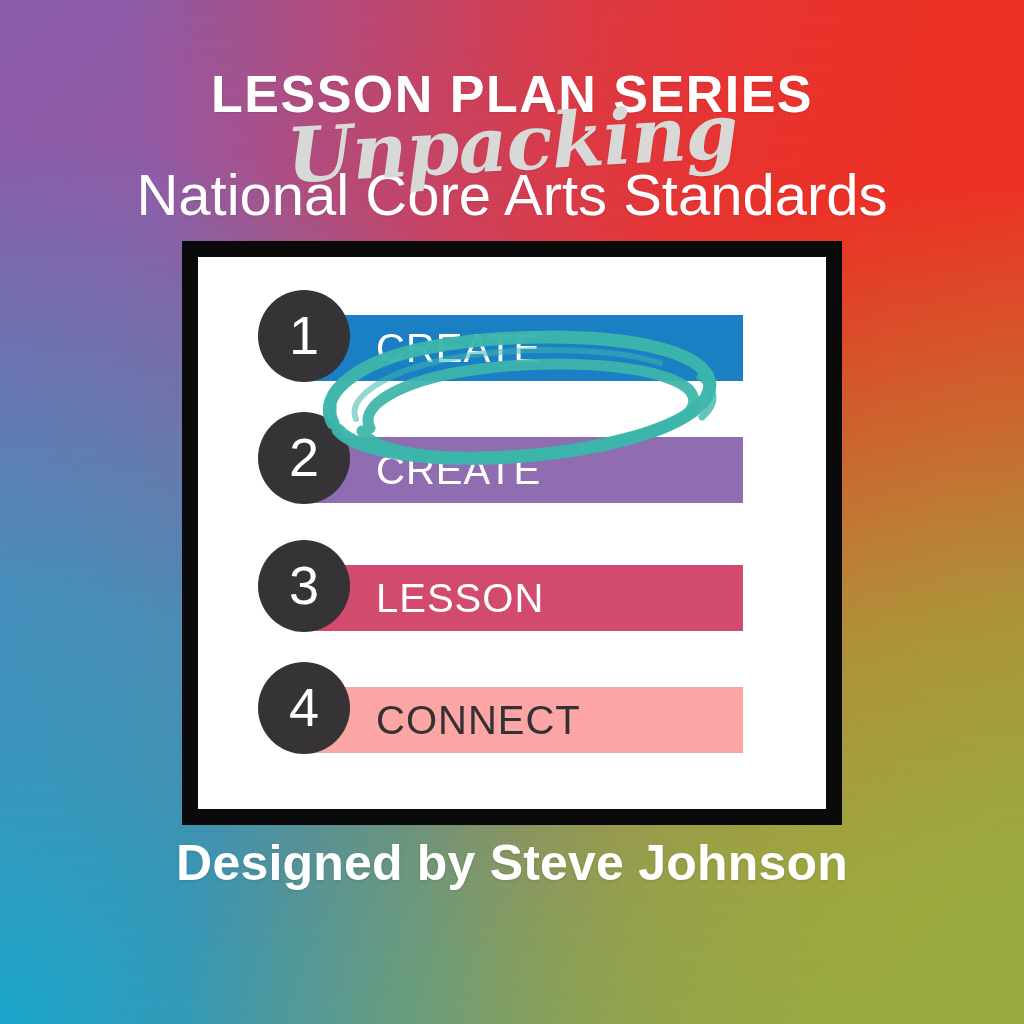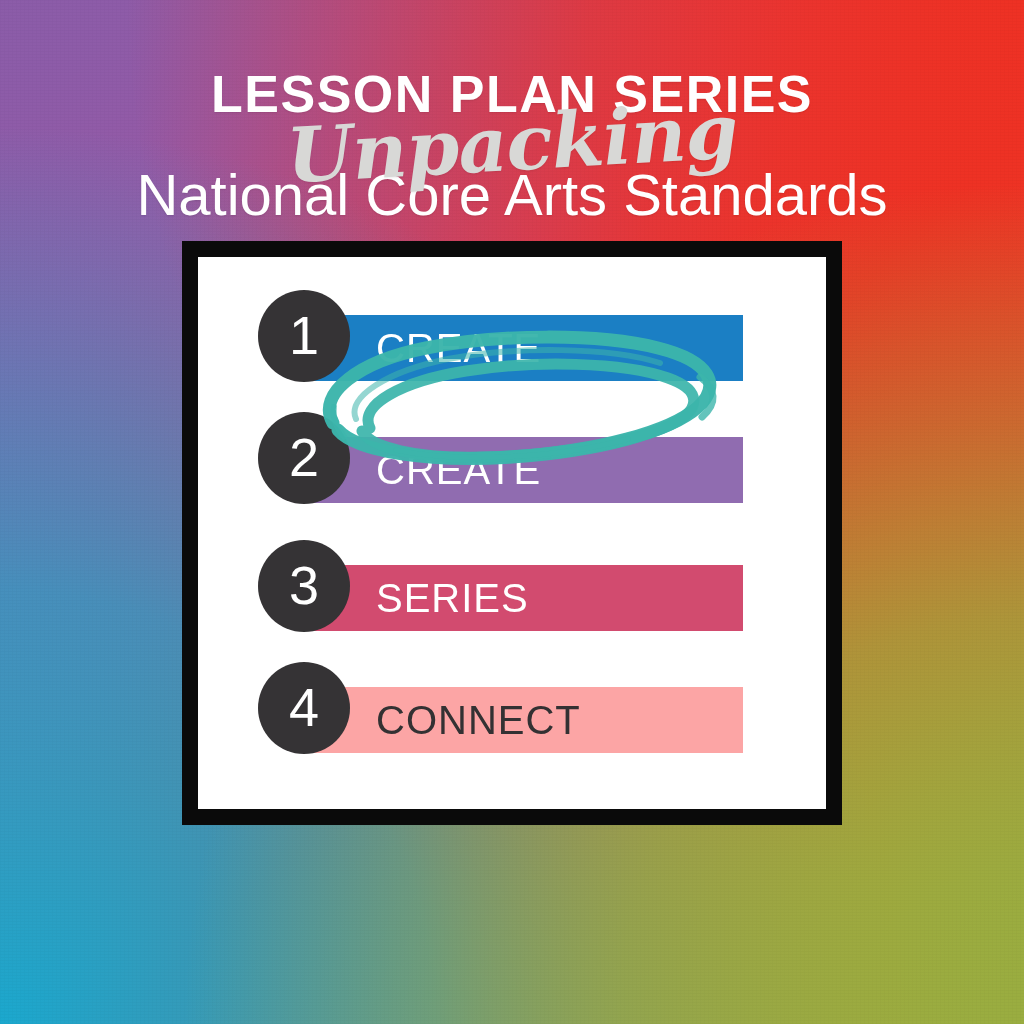--- a/index.html
+++ b/index.html
@@ -262,34 +262,37 @@
           <div class="step-bar" style="background: rgb(144, 108, 176);">
             <span class="step-label" style="color: rgb(255, 255, 255);">CREATE</span>
           </div>
           <div class="step-circle" style="background: rgb(53, 51, 53);">
             <span class="step-num">2</span>
           </div>
         </div>
 
         <div class="step-row r3">
           <div class="step-bar" style="background: rgb(210, 75, 111);">
-            <span class="step-label" style="color: rgb(255, 255, 255);">SERIES</span>
+            <span class="step-label" style="color: rgb(255, 255, 255);">LESSON</span>
           </div>
           <div class="step-circle" style="background: rgb(53, 51, 53);">
             <span class="step-num">3</span>
           </div>
         </div>
 
         <div class="step-row r4">
           <div class="step-bar" style="background: #fca5a5;">
             <span class="step-label" style="color: rgb(51, 49, 51);">CONNECT</span>
           </div>
           <div class="step-circle" style="background: rgb(53, 51, 53);">
             <span class="step-num">4</span>
           </div>
         </div>
 
       </div>
     </div>
   </div>
 
+  <div class="footer">
+    <div class="credit">Designed by Steve Johnson</div>
+  </div>
 
 </div>
 
 </body></html>

